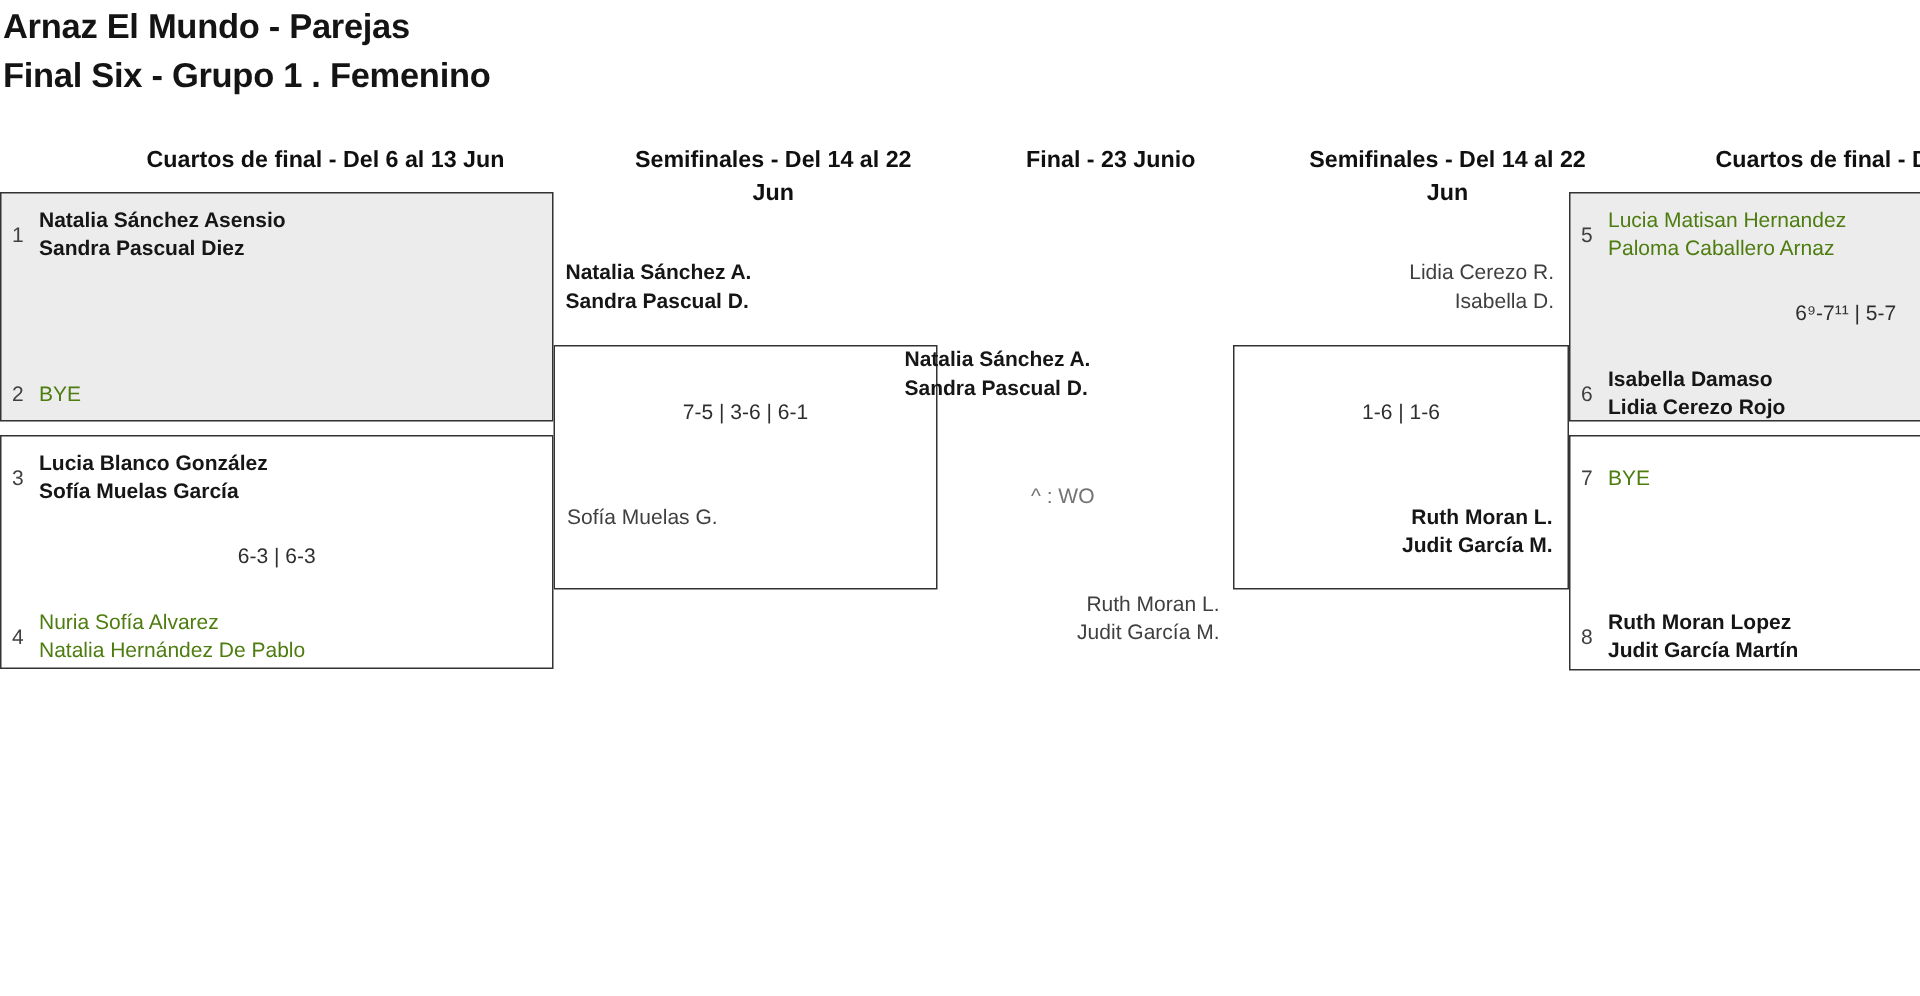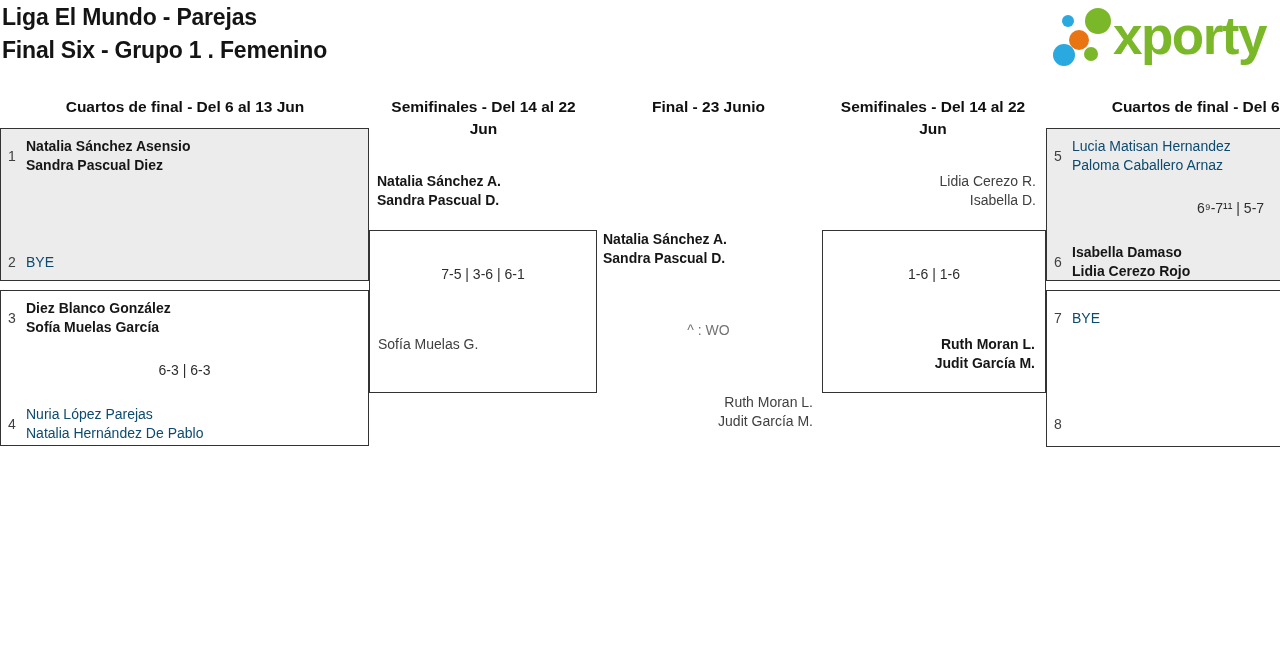--- a/index.html
+++ b/index.html
@@ -20,44 +20,44 @@
   .dot-blue-small  { left:12px;  top:13px; width:12px; height:12px; background:#29a9e0; }
   .dot-green-big   { left:35px;  top:6px;  width:26px; height:26px; background:#7ab829; }
   .dot-orange      { left:19px;  top:28px; width:20px; height:20px; background:#e87511; }
   .dot-blue-big    { left:3px;   top:42px; width:22px; height:22px; background:#29a9e0; }
   .dot-green-small { left:34px;  top:45px; width:14px; height:14px; background:#7ab829; }
   .logo-text { position:absolute; left:63px; top:7px; font-size:53px; line-height:1;
                font-weight:700; letter-spacing:-1.5px; color:#7ab829; }
 
   
   .col-head { position:absolute; top:96px; font-size:15.5px; font-weight:700;
-              color:#101010; text-align:center; line-height:22px; }
+              color:#101010; text-align:center; line-height:22px;margin-left:32px; }
   .col-head div { white-space:nowrap; }
   .h1 { left:0;      width:370px; }
   .h2 { left:370px;  width:227px; }
   .h3 { left:597px;  width:223px; }
   .h4 { left:820px;  width:226px; }
   .h5 { left:1046px; width:370px; }
 
   
   .mbox { position:absolute; box-sizing:border-box; border:1px solid #333333; background:#ffffff; }
   .mbox.gray { background:#ececec; }
   .box-qf1 { left:0;      top:128px; width:369px; height:153px; }
   .box-qf2 { left:0;      top:290px; width:369px; height:156px; }
-  .box-sfL { left:369px;  top:230px; width:228px; height:163px; }
+  .box-sfL { left:369px;  top:230px; width:256px; height:163px; }
   .box-sfR { left:822px;  top:230px; width:224px; height:163px; }
   .box-qf3 { left:1046px; top:128px; width:369px; height:153px; }
   .box-qf4 { left:1046px; top:290px; width:369px; height:157px; }
 
   .team { position:absolute; left:0; right:0; display:flex; align-items:center;
           min-height:38px; padding-left:7px; }
   .team.t1 { top:8px; }
   .team.t2 { top:114px; }
   .seed { flex:0 0 18px; width:18px; font-size:14px; color:#3f3f3f; }
-  .names { font-size:14px; line-height:19px; color:#0c4a6e; }
+  .names { font-size:14px; line-height:19px; color:#4d7c0f; }
   .team.winner .names { font-weight:700; color:#161616; }
   .nm { display:block; white-space:nowrap; }
 
   .score { position:absolute; left:0; right:0; top:71px; text-align:center;
            font-size:14px; color:#2e2e2e; white-space:nowrap; }
   .sf-score { top:35px; }
 
   .sf-names { position:absolute; top:104px; left:0; right:0; padding:0 10px 0 8px;
               font-size:14px; line-height:19px; color:#3f3f3f; }
   .box-sfR .sf-names { text-align:right; font-weight:700; color:#161616; }
@@ -73,32 +73,24 @@
   .fin-loser  { left:600px; top:393px; width:213px; text-align:right; }
   .fin-score  { position:absolute; left:597px; top:322px; width:223px; text-align:center;
                 font-size:14px; color:#737373; }
 </style>
 </head>
 <body>
 
 <div class="page">
 
   <div class="page-title">
-    <div>Liga El Mundo - Parejas</div>
+    <div>Arnaz El Mundo - Parejas</div>
     <div>Final Six - Grupo 1 . Femenino</div>
   </div>
 
-  <div class="logo">
-    <span class="dot dot-blue-small"></span>
-    <span class="dot dot-green-big"></span>
-    <span class="dot dot-orange"></span>
-    <span class="dot dot-blue-big"></span>
-    <span class="dot dot-green-small"></span>
-    <span class="logo-text">xporty</span>
-  </div>
 
   <div class="col-head h1">
     <div>Cuartos de final - Del 6 al 13 Jun</div>
   </div>
   <div class="col-head h2">
     <div>Semifinales - Del 14 al 22</div>
     <div>Jun</div>
   </div>
   <div class="col-head h3">
     <div>Final - 23 Junio</div>
@@ -124,29 +116,29 @@
       <span class="names">
         <span class="nm">BYE</span>
       </span>
     </div>
   </div>
 
   <div class="mbox box-qf2">
     <div class="team t1 winner">
       <span class="seed">3</span>
       <span class="names">
-        <span class="nm">Diez Blanco González</span>
+        <span class="nm">Lucia Blanco González</span>
         <span class="nm">Sofía Muelas García</span>
       </span>
     </div>
     <div class="score">6-3 | 6-3</div>
     <div class="team t2">
       <span class="seed">4</span>
       <span class="names">
-        <span class="nm">Nuria López Parejas</span>
+        <span class="nm">Nuria Sofía Alvarez</span>
         <span class="nm">Natalia Hernández De Pablo</span>
       </span>
     </div>
   </div>
 
   <div class="lbl bold sfL-winner">
     <span class="nm">Natalia Sánchez A.</span>
     <span class="nm">Sandra Pascual D.</span>
   </div>
 
@@ -200,16 +192,20 @@
 
   <div class="mbox box-qf4">
     <div class="team t1">
       <span class="seed">7</span>
       <span class="names">
         <span class="nm">BYE</span>
       </span>
     </div>
     <div class="team t2 winner">
       <span class="seed">8</span>
+      <span class="names">
+        <span class="nm">Ruth Moran Lopez</span>
+        <span class="nm">Judit García Martín</span>
+      </span>
     </div>
   </div>
 
 </div>
 
 </body></html>

